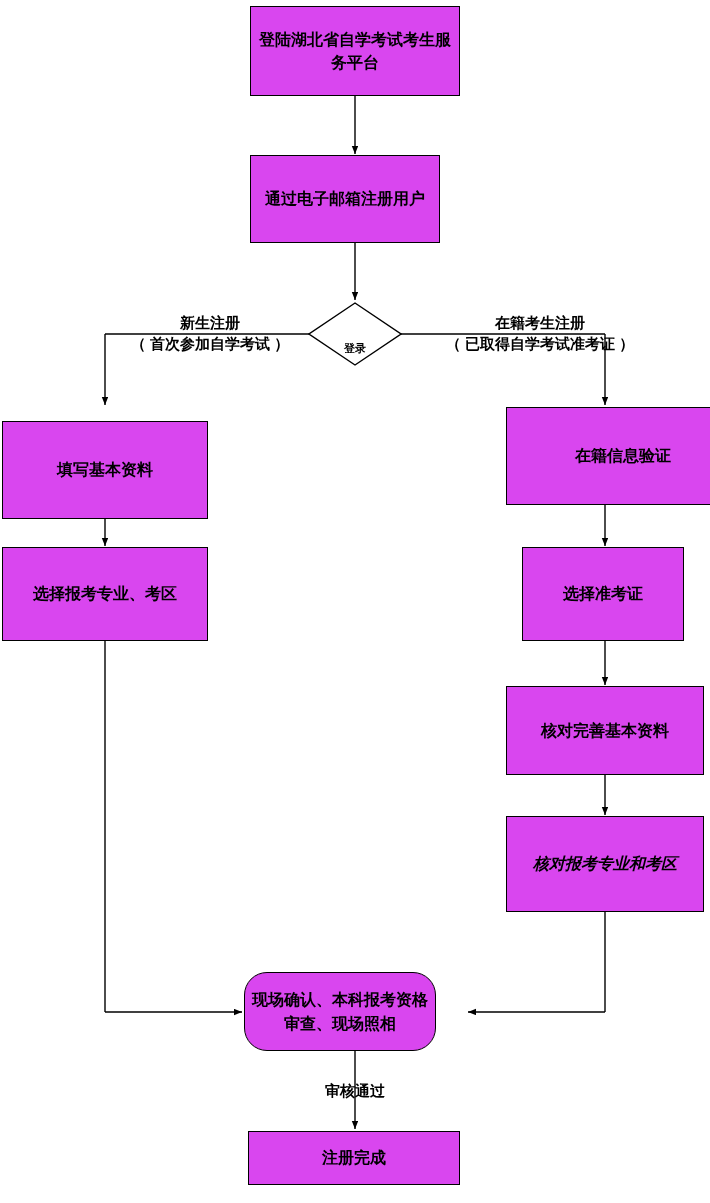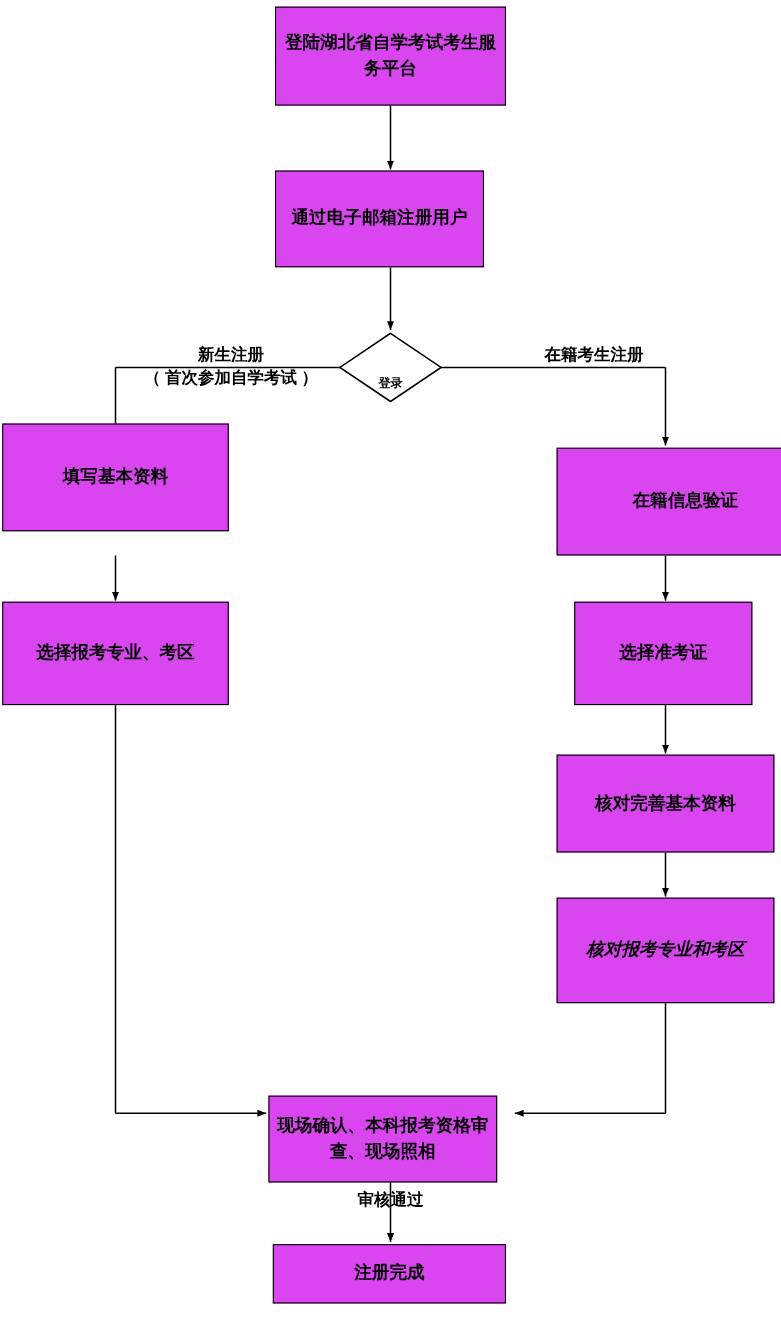--- a/index.html
+++ b/index.html
@@ -127,23 +127,24 @@
     <div class="diamond-label">登录</div>
   </div>
 
   <div class="edge-label" style="left:110px; top:312px; width:200px;">
     <div>新生注册</div>
     <div>（ 首次参加自学考试 ）</div>
   </div>
 
   <div class="edge-label" style="left:410px; top:312px; width:260px;">
     <div>在籍考生注册</div>
+    <div>（ 已取得自学考试准考证 ）</div>
   </div>
 
-  <div class="node" style="left:2px; top:385px; width:206px; height:98px;">
+  <div class="node" style="left:2px; top:421px; width:206px; height:98px;">
     <span>填写基本资料</span>
   </div>
 
   <div class="node" style="left:2px; top:547px; width:206px; height:94px;">
     <span>选择报考专业、考区</span>
   </div>
 
   <div class="node" style="left:506px; top:407px; width:234px; height:98px;">
     <span>在籍信息验证</span>
   </div>
@@ -153,21 +154,21 @@
   </div>
 
   <div class="node" style="left:506px; top:686px; width:198px; height:89px;">
     <span>核对完善基本资料</span>
   </div>
 
   <div class="node" style="left:506px; top:816px; width:198px; height:96px;font-style:italic;">
     <span>核对报考专业和考区</span>
   </div>
 
-  <div class="node" style="left:244px; top:996px; width:208px; height:79px;">
+  <div class="node" style="left:244px; top:972px; width:192px; height:79px;border-radius:23px;">
     <span>现场确认、本科报考资格审查、现场照相</span>
   </div>
 
   <div class="edge-label" style="left:300px; top:1080px; width:110px;">
     <div>审核通过</div>
   </div>
 
   <div class="node" style="left:248px; top:1131px; width:212px; height:54px;">
     <span>注册完成</span>
   </div>

